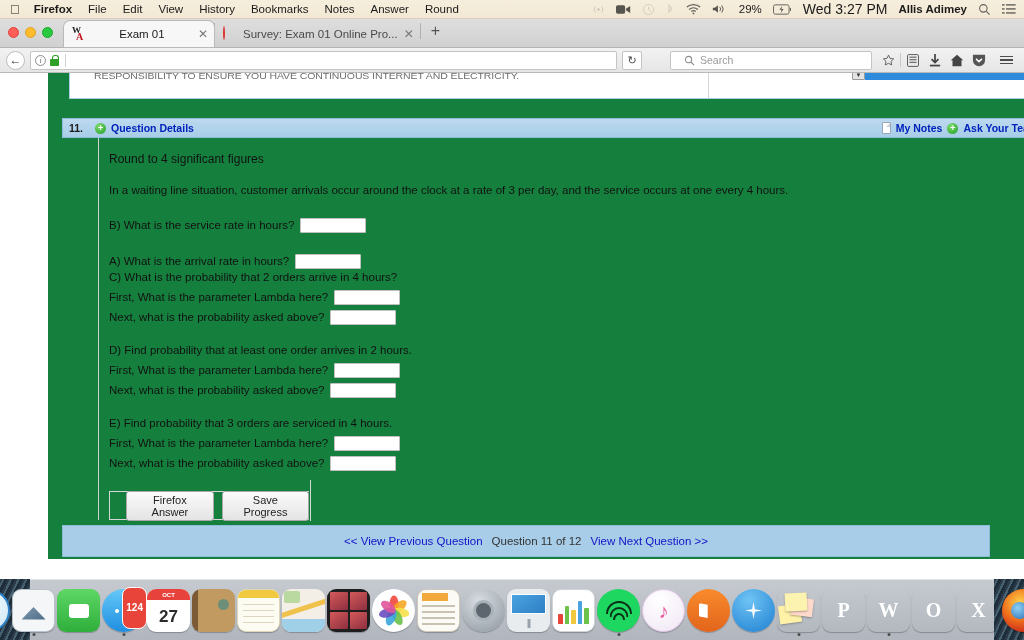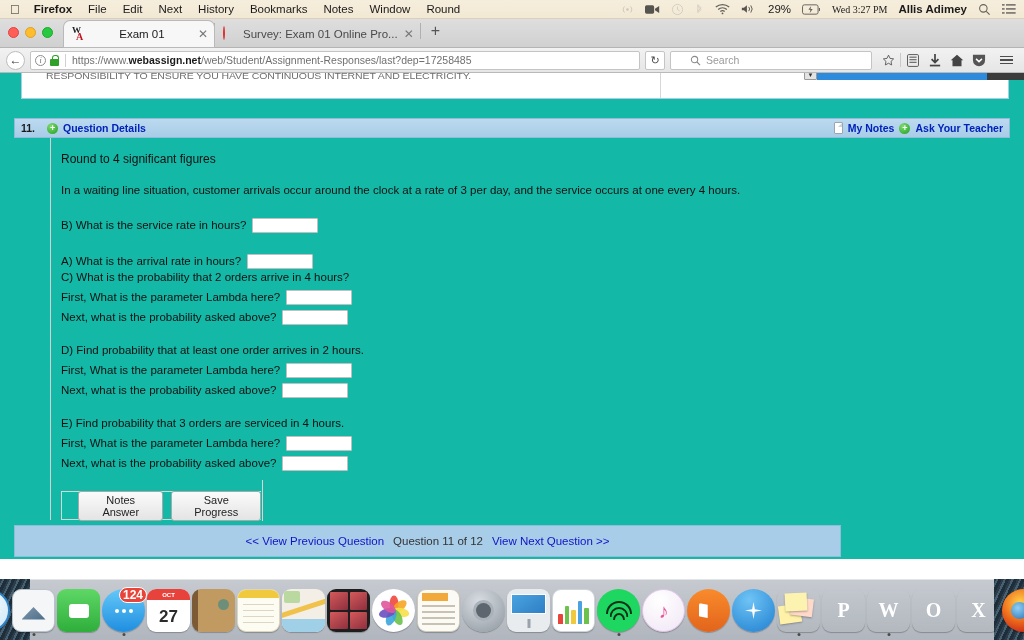--- a/index.html
+++ b/index.html
@@ -19,21 +19,21 @@
     display:flex; align-items:center; font-size:11.5px; color:#1a1a1a;
   }
   .menubar .apple { margin:0 14px 0 10px; font-size:13px; line-height:1; }
   .menubar .mitem { margin-right:16px; white-space:nowrap; }
   .menubar .mitem.bold { font-weight:bold; }
   .menubar .right { margin-left:auto; display:flex; align-items:center; padding-right:8px; }
   .menubar .right > * { margin-left:11px; display:flex; align-items:center; }
   .menubar .status-ico { opacity:.75; }
   .menubar .status-ico.dim { opacity:.35; }
   .menubar .batt { font-size:11.5px; }
-  .menubar .clock { font-size:10px;font-family:Liberation Serif, serif; }
+  .menubar .clock { font-size:14px; }
   .menubar .user { font-weight:bold; font-size:11.5px; }
 
   
   .browser { position:absolute; top:19px; left:0; width:1024px; height:560px; background:#fff; }
 
   .tabbar {
     position:relative; height:29px;
     background:linear-gradient(to bottom,#dedede,#d0d0d0);
     border-bottom:1px solid #b4b4b4;
     display:flex; align-items:flex-end;
@@ -82,30 +82,30 @@
   .ico-lock { width:9px;height:11px;position:relative; flex:0 0 9px;}
   .ico-lock::before{content:'';position:absolute;bottom:0;left:0;width:9px;height:7px;background:#2fa028;border-radius:1px;}
   .ico-lock::after{content:'';position:absolute;top:0;left:2px;width:5px;height:5px;border:1.5px solid #2fa028;border-bottom:none;border-radius:3px 3px 0 0;}
   .urlsep { width:1px;height:13px;background:#d0d0d0;margin:0 2px; }
   .urltext { white-space:nowrap; overflow:hidden; text-overflow:ellipsis; }
   .urltext b { color:#1a1a1a; font-weight:bold; }
   .reload { width:20px;height:19px;background:#fff;border:1px solid #c4c4c4;border-radius:2px;
     display:flex;align-items:center;justify-content:center;font-size:11px;color:#444; }
   .searchbox {
     width:202px;height:19px;background:#fff;border:1px solid #c4c4c4;border-radius:2px;
-    display:flex;align-items:center;padding:0 19px;gap:5px;font-size:10.5px;color:#9a9a9a;
+    display:flex;align-items:center;padding:0 13px;gap:5px;font-size:10.5px;color:#9a9a9a;margin-left:23px;
   }
   .navicons { display:flex; align-items:center; gap:0px; }
   .navicon { width:22px;height:19px;display:flex;align-items:center;justify-content:center;color:#4d4d4d; }
   .navsep { width:1px;height:14px;background:#c9c9c9;margin:0 1px; }
   .hamburger { width:24px;height:19px;display:flex;flex-direction:column;justify-content:center;align-items:center;gap:2px;margin-left:4px; }
   .hamburger span { display:block;width:13px;height:1.6px;background:#4d4d4d; }
 
   
-  .page { position:relative; height:486px; background:#14b8a6; overflow:hidden; }
+  .page { position:relative; height:486px; background:#15803d; overflow:hidden;margin-left:48px; }
 
   .prev-box {
     position:absolute; left:21px; top:0px; width:988px; height:26px;
     border:1px solid #a8cde6; border-top:none; background:#fff;
   }
   .prev-box .vdiv { position:absolute; left:638px; top:0; bottom:0; width:1px; background:#d6d6d6; }
   .prev-text {
     position:absolute; left:24px; top:-2px; font-size:10.5px; color:#6d6d6d;
     transform:scaleY(0.82); transform-origin:left top; white-space:nowrap; letter-spacing:-0.1px;
   }
@@ -154,21 +154,21 @@
     position:relative;
   }
   .btnrow::after{content:'';position:absolute;left:200px;top:-12px;width:1px;height:41px;background:#d6d6d6;}
   .btn {
     background:linear-gradient(to bottom,#fbfbfb,#e4e4e4);
     border:1px solid #a8a8a8; border-radius:3px;
     font-size:11px; color:#222; padding:2px 9px; font-family:"Liberation Sans", sans-serif;
   }
 
   .navband {
-    position:absolute; left:14px; top:452px; width:827px; height:32px;
+    position:absolute; left:14px; top:452px; width:928px; height:32px;
     background:#a8cde8; border:1px solid #8fbcd9;
     display:flex; align-items:center; justify-content:center; gap:9px; font-size:11.5px;
   }
   .navband a { color:#1212c8; text-decoration:none; }
   .navband .plain { color:#333; }
 
   
   .deskstrip { position:absolute; top:579px; left:0; width:1024px; height:61px;
     background:linear-gradient(to bottom,#5a6470,#3c4450); overflow:hidden; }
   .deskstrip .texture-l, .deskstrip .texture-r {
@@ -189,21 +189,21 @@
     font-size:20px;color:#fff;overflow:hidden;position:relative;
     box-shadow:0 1px 1px rgba(0,0,0,.25);
   }
   .dock-icon.round .glyph { border-radius:50%; }
   .dock-icon .dot {
     position:absolute; bottom:-4px; left:50%; transform:translateX(-50%);
     width:3px;height:3px;border-radius:50%;background:#4a4a4a;
   }
   .dock-icon .badge {
     position:absolute; top:-2px; right:-2px; background:#e8443a; color:#fff;
-    font-size:12px; font-weight:bold; border-radius:8px; padding:1px 3px; border:1px solid #fff;
+    font-size:10px; font-weight:bold; border-radius:8px; padding:15px 3px; border:1px solid #fff;
     line-height:1; z-index:3;
   }
   .docksep { width:1px; height:40px; background:rgba(0,0,0,.2); margin:0 5px 8px 5px; }
   .ic-safari{background:radial-gradient(circle at 40% 30%,#f2fbff,#cfe6f5);border:2px solid #2d82c8;}
   .ic-safari::after{content:'';position:absolute;width:0;height:0;border:9px solid transparent;border-left-color:#e8403a;border-right-color:#f2f4f6;transform:rotate(45deg);}
   .ic-mail{background:#f4f6f8;border:1px solid #b9c2ca;border-radius:4px;}
   .ic-mail::after{content:'';position:absolute;width:24px;height:18px;background:linear-gradient(145deg,#8aa0b5,#4a6b86);clip-path:polygon(0 100%,50% 30%,100% 100%);}
   .ic-facetime{background:linear-gradient(to bottom,#5ed765,#2fae3c);}
   .ic-facetime::after{content:'';position:absolute;width:20px;height:14px;background:#fff;border-radius:3px;}
   .ic-messages{background:linear-gradient(to bottom,#64c8f8,#1f8ee0);border-radius:50%;}
@@ -258,25 +258,25 @@
     background:radial-gradient(circle at 40% 35%,#8ed0f5,#2a6fb5);left:9px;top:13px;}
 </style>
 </head>
 <body>
 
 <div class="menubar">
   <span class="apple"></span>
   <span class="mitem bold">Firefox</span>
   <span class="mitem">File</span>
   <span class="mitem">Edit</span>
-  <span class="mitem">Next</span>
+  <span class="mitem">View</span>
   <span class="mitem">History</span>
   <span class="mitem">Bookmarks</span>
   <span class="mitem">Notes</span>
-  <span class="mitem">Window</span>
+  <span class="mitem">Answer</span>
   <span class="mitem">Round</span>
 
   <div class="right">
     <span class="status-ico dim">
       <svg width="13" height="13" viewBox="0 0 16 16">
           <circle cx="8" cy="8" r="1.6" fill="#888"></circle>
           <path d="M4.3 11.7a5.2 5.2 0 0 1 0-7.4M11.7 4.3a5.2 5.2 0 0 1 0 7.4" stroke="#888" stroke-width="1.2" fill="none"></path>
         </svg>
     </span>
     <span class="status-ico">
@@ -366,21 +366,20 @@
       <span class="newtab">+</span>
     </div>
   </div>
 
   <div class="navbar">
     <span class="navbtn-back">←</span>
     <div class="urlbox">
       <span class="ico-info">i</span>
       <span class="ico-lock"></span>
       <span class="urlsep"></span>
-      <span class="urltext"><span>https://www.</span><b>webassign.net</b><span>/web/Student/Assignment-Responses/last?dep=17258485</span></span>
     </div>
     <span class="reload">↻</span>
     <div class="searchbox">
       <svg width="11" height="11" viewBox="0 0 16 16">
           <circle cx="6.6" cy="6.6" r="4.6" stroke="#8a8a8a" stroke-width="1.5" fill="none"></circle>
           <path d="M10.2 10.2L14.6 14.6" stroke="#8a8a8a" stroke-width="1.6"></path>
         </svg>
       <span>Search</span>
     </div>
     <div class="navicons">
@@ -494,21 +493,21 @@
             <span class="q-label">First, What is the parameter Lambda here?</span>
             <span class="ansbox wide"></span>
           </div>
           <div class="q-line">
             <span class="q-label">Next, what is the probability asked above?</span>
             <span class="ansbox wide"></span>
           </div>
         </div>
 
         <div class="btnrow">
-          <button class="btn">Notes Answer</button>
+          <button class="btn">Firefox Answer</button>
           <button class="btn">Save Progress</button>
         </div>
 
       </div>
     </div>
 
     <div class="navband">
       <a>&lt;&lt; View Previous Question</a>
       <span class="plain">Question 11 of 12</span>
       <a>View Next Question &gt;&gt;</a>

